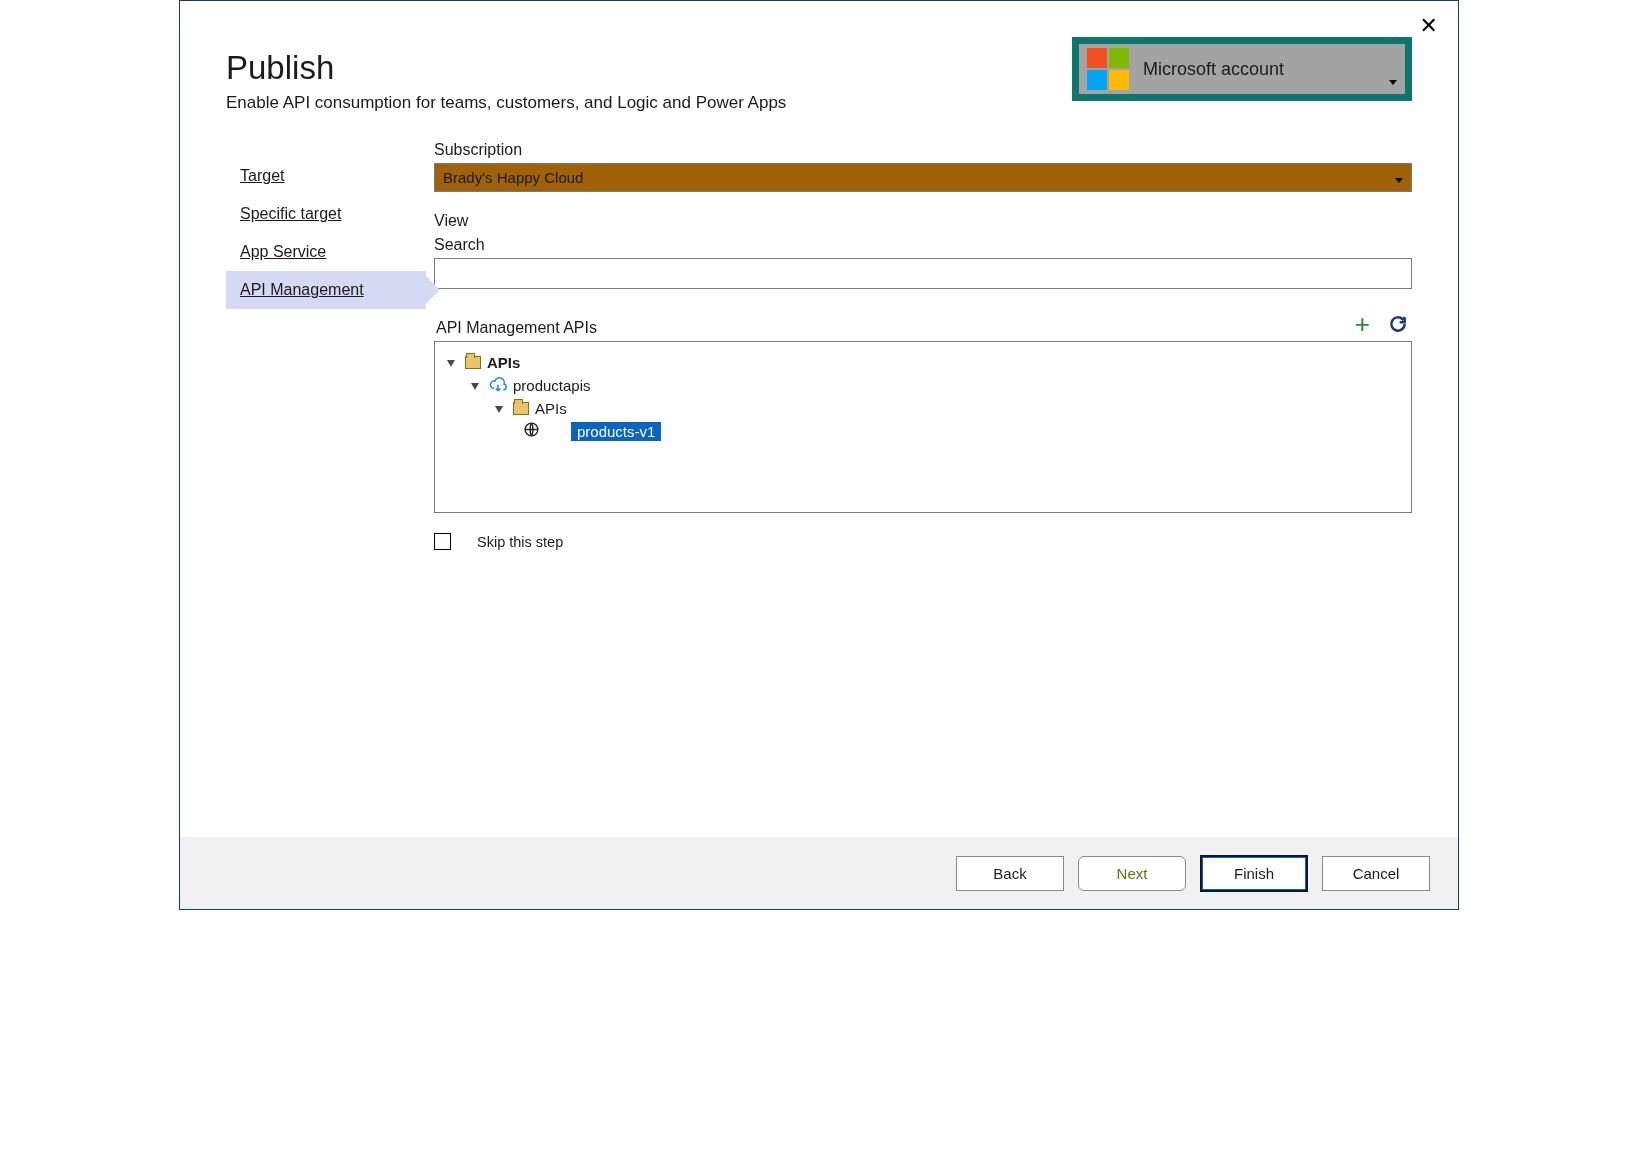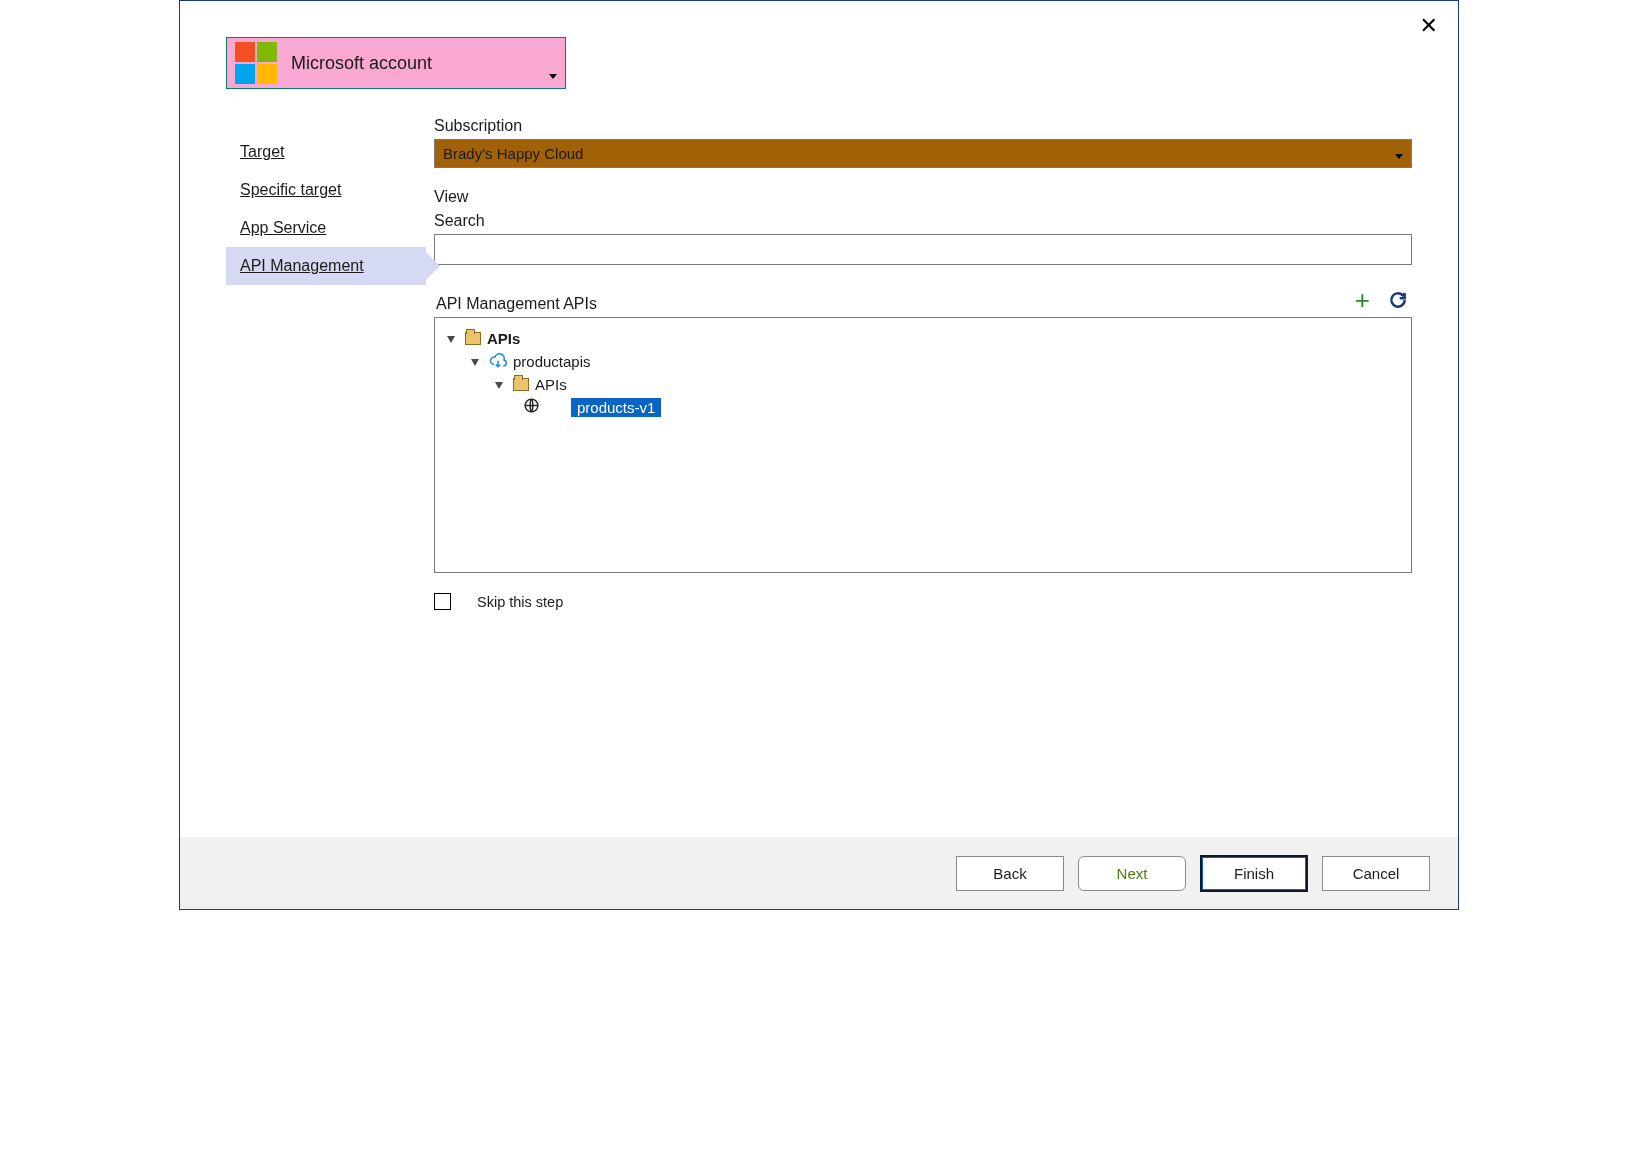--- a/index.html
+++ b/index.html
@@ -46,22 +46,22 @@
     font-size: 33px;
     font-weight: 300;
     margin: 12px 0 6px 0;
     color:#1b1b1b;
   }
   .title-block .subtitle {
     font-size: 17px;
     color:#1b1b1b;
   }
   .account-box {
-    border:1px solid #0f766e;
-    background:#f9a8d4;
+    border:7px solid #0f766e;
+    background:#a3a3a3;
     padding:4px 10px 4px 8px;
     min-width: 340px;
     display:flex;
     align-items:center;
     gap:14px;
     position:relative;
   }
   .ms-logo {
     display:grid;
     grid-template-columns: 20px 20px;
@@ -164,21 +164,21 @@
     font-weight:500;
     cursor:pointer;
   }
   .refresh {
     width:20px;height:20px;
     cursor:pointer;
     color:#18397d;
   }
   .tree-box {
     border:1px solid #7a7a7a;
-    height:256px;
+    height:172px;
     padding:10px 12px;
     overflow:auto;
     font-size:15px;
   }
   .tree-row{
     display:flex;
     align-items:center;
     gap:6px;
     padding:2px 0;
   }
@@ -260,20 +260,24 @@
 </head>
 <body>
 
 <div class="window">
 
   <span class="close-x">✕</span>
 
   <div class="body-area">
 
     <div class="top-row">
+      <div class="title-block">
+        <h1>Publish</h1>
+        <div class="subtitle">Enable API consumption for teams, customers, and Logic and Power Apps</div>
+      </div>
 
       <div class="account-box">
         <span class="ms-logo">
           <span class="ms-r"></span>
             <span class="ms-g"></span>
             <span class="ms-b"></span>
             <span class="ms-y"></span>
         </span>
         <span class="account-label">Microsoft account</span>
         <span class="account-caret"><span class="caret-down"></span></span>

